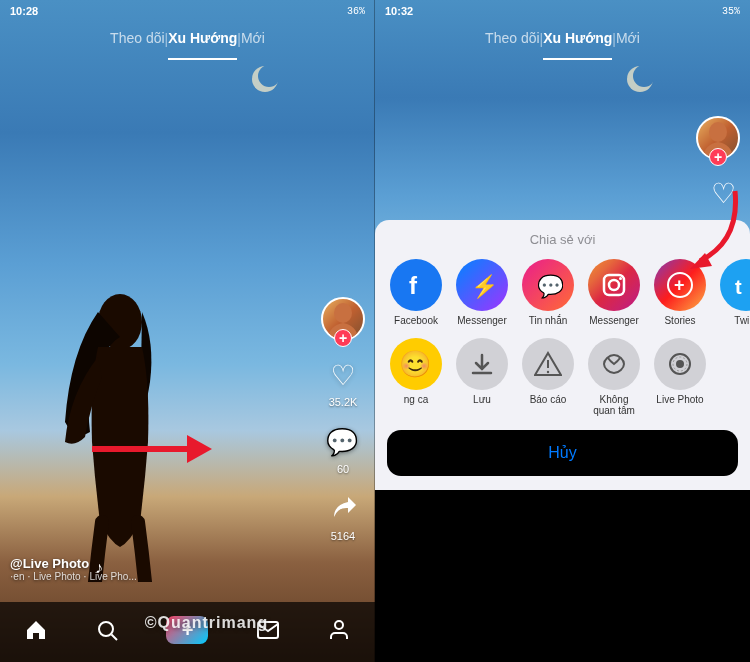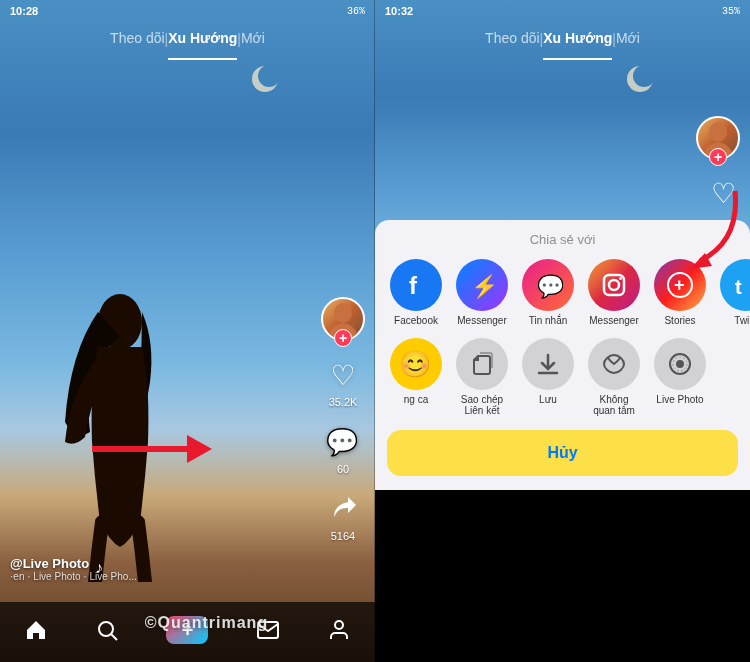--- a/index.html
+++ b/index.html
@@ -392,27 +392,27 @@
 
     .share-action-label {
       font-size: 10px;
       color: #333;
       text-align: center;
       white-space: nowrap;
     }
 
     .cancel-btn {
       margin: 6px 12px 4px;
-      background: #fde047;
+      background: #000000;
       border-radius: 14px;
       text-align: center;
       padding: 14px;
       font-size: 16px;
       color: #007aff;
-      font-weight: 700;
+      font-weight: 400;
       cursor: pointer;
     }
 
     
     .red-arrow-right {
       position: absolute;
       right: 10px;
       bottom: 215px;
       z-index: 30;
     }
@@ -654,41 +654,41 @@
 
     <div class="share-actions-row">
 
       <div class="share-action-item">
         <div class="share-action-icon" style="background:#ffcc00;">
           <span style="font-size:26px;">😊</span>
         </div>
         <span class="share-action-label">ng ca</span>
       </div>
 
-      <div class="share-action-item">
-        <div class="share-action-icon">
-          <svg width="28" height="28" viewBox="0 0 28 28" fill="#555">
-            <path d="M10 6 L20 6 Q22 6 22 8 L22 22 Q22 24 20 24 L8 24 Q6 24 6 22 L6 10 L10 6Z" fill="none" stroke="#555" stroke-width="2"></path>
-            <path d="M10 6 L10 10 L6 10" fill="none" stroke="#555" stroke-width="2"></path>
-            <path d="M12 3 L22 3 Q24 3 24 5 L24 18" fill="none" stroke="#888" stroke-width="1.5"></path>
-          </svg>
-        </div>
-        <span class="share-action-label">Sao chép<br>Liên kết</span>
-      </div>
 
       <div class="share-action-item">
         <div class="share-action-icon">
           <svg width="26" height="26" viewBox="0 0 26 26" fill="#555">
             <path d="M13 4 L13 18 M7 12 L13 18 L19 12" stroke="#555" stroke-width="2.5" fill="none" stroke-linecap="round"></path>
             <line x1="4" y1="22" x2="22" y2="22" stroke="#555" stroke-width="2.5" stroke-linecap="round"></line>
           </svg>
         </div>
         <span class="share-action-label">Lưu</span>
       </div>
 
+      <div class="share-action-item">
+        <div class="share-action-icon">
+          <svg width="28" height="28" viewBox="0 0 28 28">
+            <polygon points="14,3 27,25 1,25" fill="none" stroke="#555" stroke-width="2"></polygon>
+            <line x1="14" y1="10" x2="14" y2="18" stroke="#555" stroke-width="2"></line>
+            <circle cx="14" cy="22" r="1.2" fill="#555"></circle>
+          </svg>
+        </div>
+        <span class="share-action-label">Báo cáo</span>
+      </div>
 
       <div class="share-action-item">
         <div class="share-action-icon">
           <svg width="26" height="26" viewBox="0 0 26 26" fill="none">
             <path d="M13 4 C8 4 3 9 3 13 C3 17 8 22 13 22 C18 22 23 17 23 13 C23 9 18 4 13 4Z" stroke="#555" stroke-width="2"></path>
             <path d="M7 7 C9 10 13 13 13 13 C13 13 17 10 19 7" stroke="#555" stroke-width="2"></path>
           </svg>
         </div>
         <span class="share-action-label">Không<br>quan tâm</span>
       </div>

